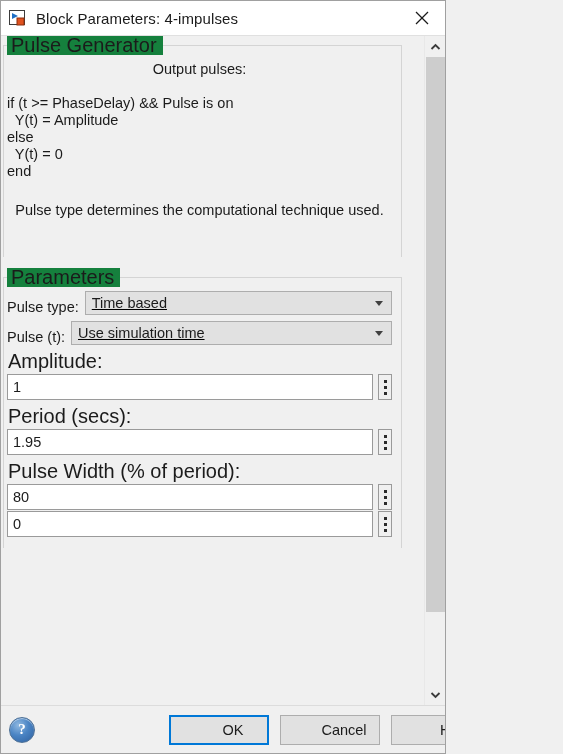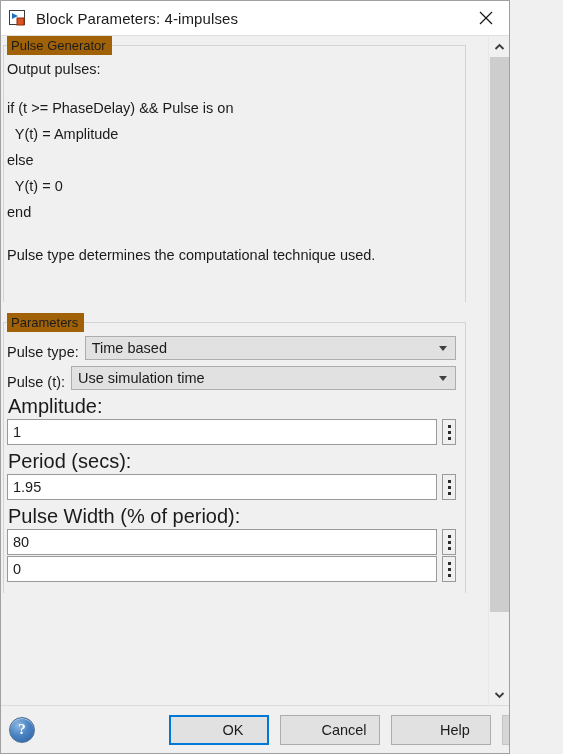--- a/index.html
+++ b/index.html
@@ -11,21 +11,21 @@
     height: 754px;
     overflow: hidden;
     background: #f0f0f0;
     font-family: "Liberation Sans", sans-serif;
     font-size: 14.5px;
     color: #000000;
     -webkit-font-smoothing: antialiased;
   }
   .dialog {
     position: relative;
-    width: 510px;
+    width: 446px;
     height: 754px;
     background: #f0f0f0;
     border: 1px solid #a0a0a0;
     box-sizing: border-box;
     display: flex;
     flex-direction: column;
     overflow: hidden;
   }
 
   
@@ -94,44 +94,45 @@
     right: 0;
     top: 9px;
     bottom: 0;
     border: 1px solid #d4d4d4;
     border-bottom: none;
     pointer-events: none;
   }
   .group-title {
     position: relative;
     display: inline-block;
-    background: #a16207;
+    background: #15803d;
     padding: 0 6px 0 4px;
     margin-left: 4px;
-    font-size: 13px;
+    font-size: 20px;
     color: #1b1b1b;
     z-index: 2;
     line-height: 19px;
   }
   .group-inner {
     position: relative;
     z-index: 1;
     padding: 4px 10px 10px 4px;
   }
 
   .desc {
     font-size: 14.5px;
     line-height: 20px;
     color: #1b1b1b;
     margin: 0;
     white-space: pre-wrap;
+    text-align: center;
   }
   .code {
     font-size: 14.5px;
-    line-height: 26px;
+    line-height: 17px;
     color: #1b1b1b;
     margin: 0;
     white-space: pre;
     font-family: "Liberation Sans", sans-serif;
   }
   .spacer-11 { height: 11px; }
   .spacer-16 { height: 16px; }
   .spacer-20 { height: 20px; }
 
   
@@ -150,20 +151,21 @@
   .combo {
     flex: 1 1 auto;
     height: 24px;
     background: #e1e1e1;
     border: 1px solid #adadad;
     box-sizing: border-box;
     display: flex;
     align-items: center;
     position: relative;
     cursor: default;
+    text-decoration: underline;
   }
   .combo .combo-text {
     padding-left: 6px;
     font-size: 14.5px;
     color: #1b1b1b;
     white-space: nowrap;
     overflow: hidden;
   }
   .combo .arrow {
     position: absolute;

